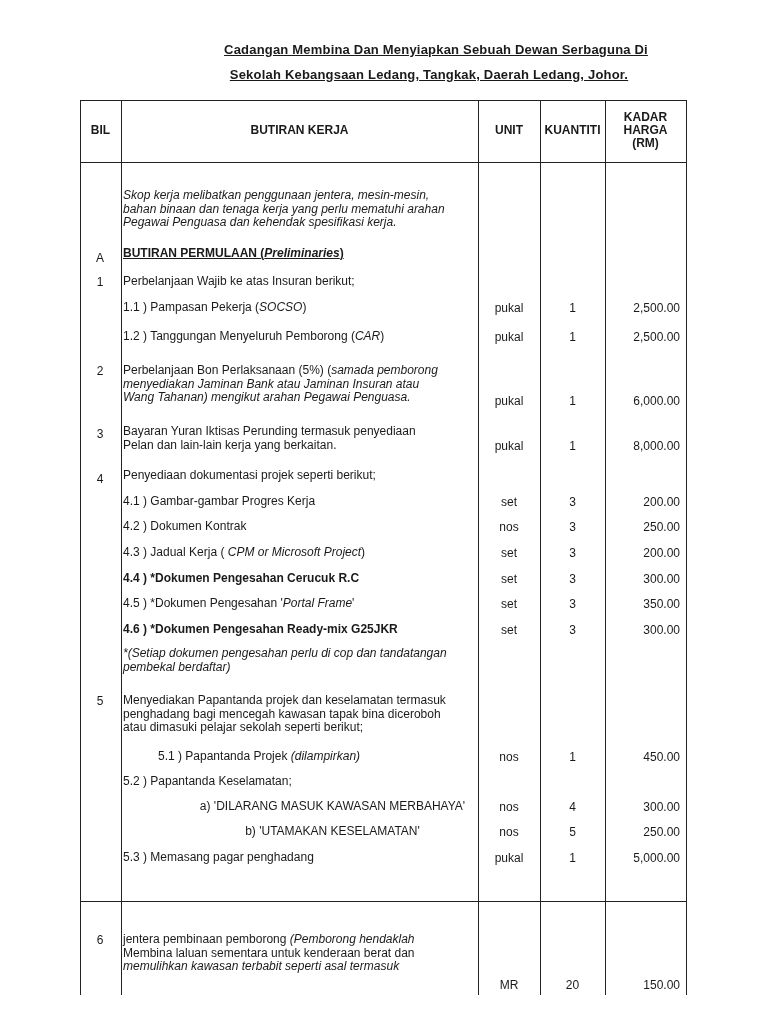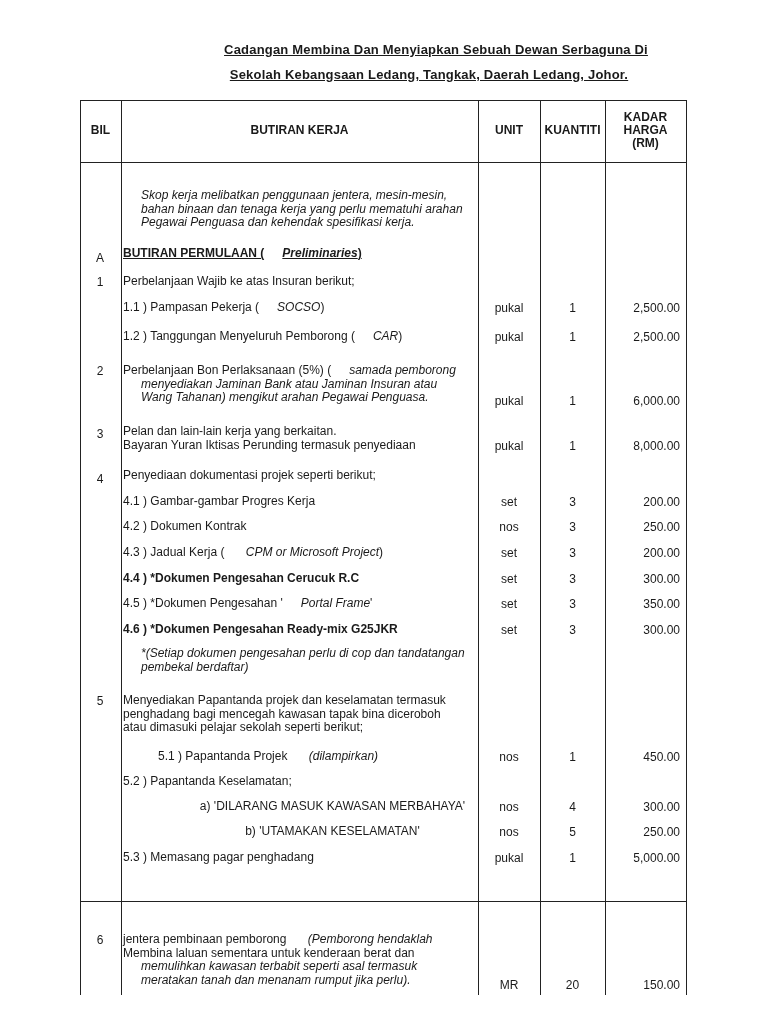--- a/index.html
+++ b/index.html
@@ -9,21 +9,21 @@
            font-weight: bold; font-size: 13px; text-decoration: underline; letter-spacing: 0.2px; }
   
   .vline { position: absolute; width: 1px; background: #222; }
   .hline { position: absolute; height: 1px; background: #222; }
   .hdr { position: absolute; font-weight: bold; font-size: 12px; text-align: center; line-height: 13px; }
   .bil { position: absolute; width: 40px; left: 80px; text-align: center; font-size: 12px; }
   .desc { position: absolute; left: 123px; width: 355px; font-size: 12px; line-height: 13.5px; }
   .unit { position: absolute; left: 478px; width: 62px; text-align: center; font-size: 12px; }
   .qty  { position: absolute; left: 540px; width: 65px; text-align: center; font-size: 12px; }
   .rate { position: absolute; left: 605px; width: 75px; text-align: right; font-size: 12px; }
-  .it { font-style: italic; padding-left: 18px; }
+  .it { font-style: italic; }
   .sec { font-weight: bold; text-decoration: underline; }
   .ind { padding-left: 32px; text-align: center; }
 </style>
 </head>
 <body>
 
 <div class="title" style="top:42px; left:0; width:872px;">Cadangan Membina Dan Menyiapkan Sebuah Dewan Serbaguna Di</div>
 <div class="title" style="top:67px; left:0; width:858px;">Sekolah Kebangsaan Ledang, Tangkak, Daerah Ledang, Johor.</div>
 
 <div>
@@ -74,22 +74,22 @@
     <div><span>Perbelanjaan Bon Perlaksanaan (5%) (</span><span class="it">samada pemborong</span></div>
     <div class="it">menyediakan Jaminan Bank atau Jaminan Insuran atau</div>
     <div class="it">Wang Tahanan) mengikut arahan Pegawai Penguasa.</div>
   </div>
   <div class="unit" style="top:394px;">pukal</div>
   <div class="qty" style="top:394px;">1</div>
   <div class="rate" style="top:394px;">6,000.00</div>
 
   <div class="bil" style="top:427px;">3</div>
   <div class="desc" style="top:425px;">
+    <div>Bayaran Yuran Iktisas Perunding termasuk penyediaan</div>
     <div>Pelan dan lain-lain kerja yang berkaitan.</div>
-    <div>Bayaran Yuran Iktisas Perunding termasuk penyediaan</div>
   </div>
   <div class="unit" style="top:439px;">pukal</div>
   <div class="qty" style="top:439px;">1</div>
   <div class="rate" style="top:439px;">8,000.00</div>
 
   <div class="bil" style="top:472px;">4</div>
   <div class="desc" style="top:469px;">Penyediaan dokumentasi projek seperti berikut;</div>
 
   <div class="desc" style="top:495px;"><span>4.1 ) Gambar-gambar Progres Kerja</span><span class="it"></span><span></span></div>
   <div class="unit" style="top:495px;">set</div>
@@ -153,18 +153,17 @@
   <div class="desc" style="top:851px;">5.3 ) Memasang pagar penghadang</div>
   <div class="unit" style="top:851px;">pukal</div>
   <div class="qty" style="top:851px;">1</div>
   <div class="rate" style="top:851px;">5,000.00</div>
 
   <div class="bil" style="top:933px;">6</div>
   <div class="desc" style="top:933px;">
     <div><span>jentera pembinaan pemborong </span><span class="it">(Pemborong hendaklah</span></div>
     <div>Membina laluan sementara untuk kenderaan berat dan</div>
     <div class="it">memulihkan kawasan terbabit seperti asal termasuk</div>
-    <div class="it">meratakan tanah dan menanam rumput jika perlu).</div>
   </div>
   <div class="unit" style="top:978px;">MR</div>
   <div class="qty" style="top:978px;">20</div>
   <div class="rate" style="top:978px;">150.00</div>
 </div>
 
 </body></html>

